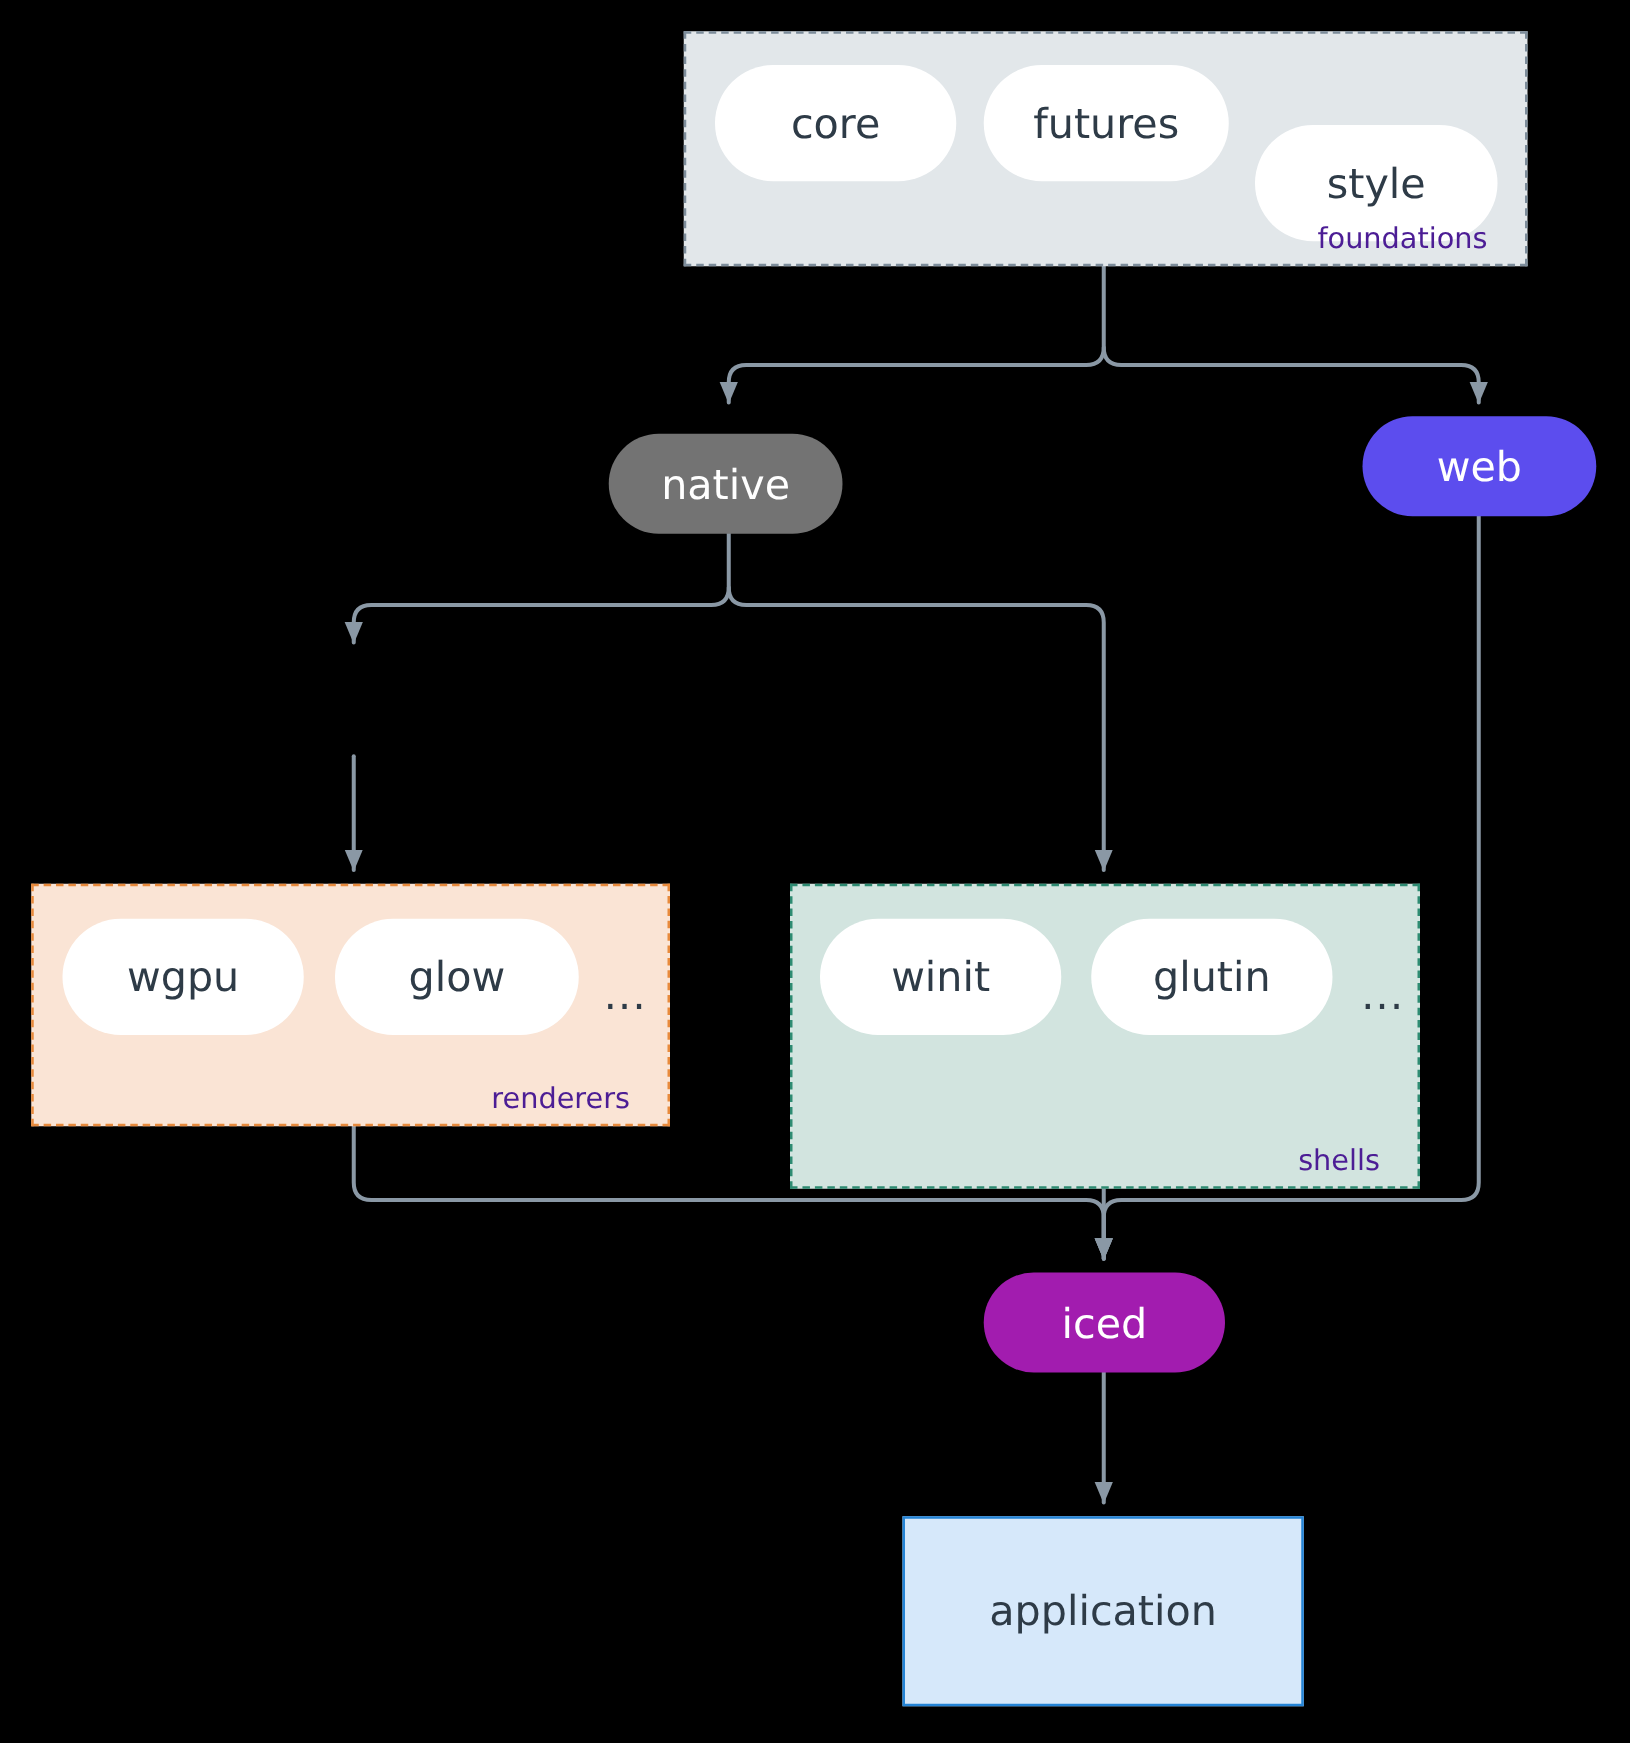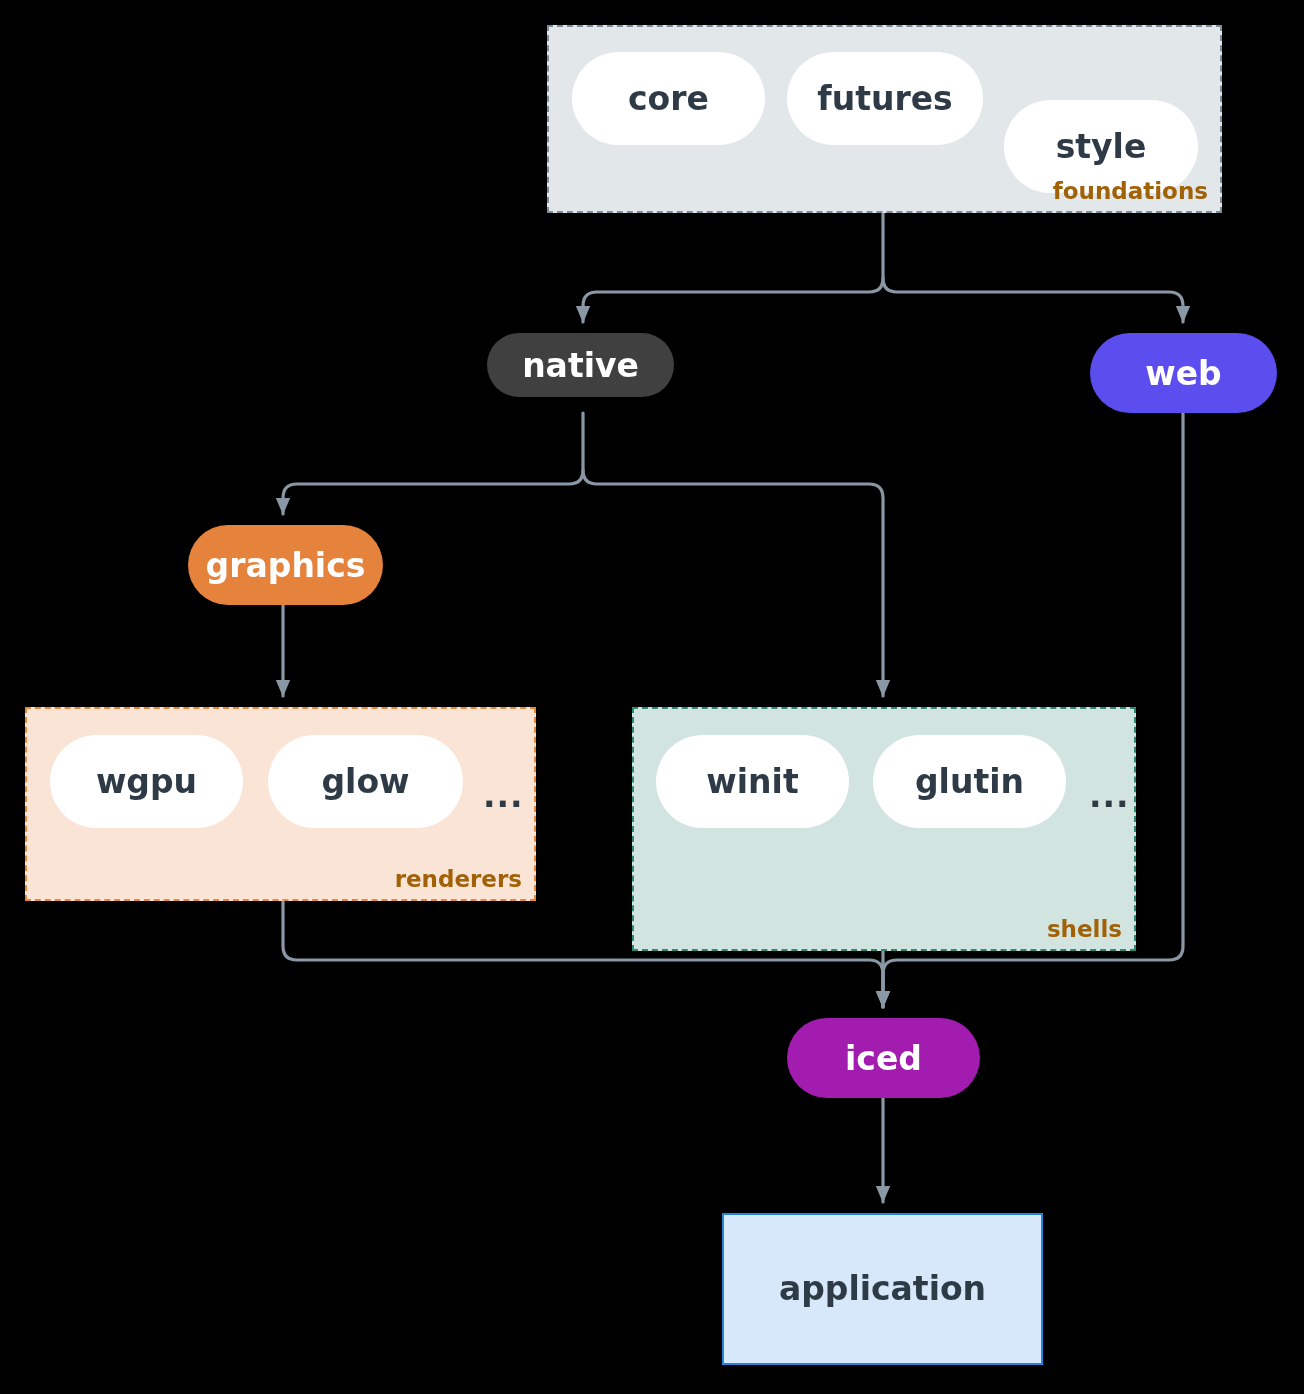--- a/index.html
+++ b/index.html
@@ -12,41 +12,40 @@
     height: 1394px;
     font-family: "DejaVu Sans", "Liberation Sans", sans-serif;
     position: relative;
     overflow: hidden;
   }
   #stage {
     position: absolute;
     left: 0; top: 0;
     width: 1304px;
     height: 1394px;
-    font-weight: bold;
   }
   #edges {
     position: absolute;
     left: 0; top: 0;
     width: 1304px;
     height: 1394px;
     pointer-events: none;
   }
 
   
   .cluster {
     position: absolute;
     box-sizing: border-box;
   }
   .cluster-label {
     position: absolute;
-    right: 12px;
+    right: 30px;
     bottom: 8px;
     font-size: 23px;
-    color: #a16207;
+    color: #4c1d95;
     line-height: 1;
     white-space: nowrap;
   }
 
   #cluster-foundations {
     left: 547px; top: 25px;
     width: 675px; height: 188px;
     background: #E2E7EA;
     border: 2px dashed #7D8D9B;
   }
@@ -102,21 +101,21 @@
   .node {
     position: absolute;
     display: flex;
     align-items: center;
     justify-content: center;
     border-radius: 44px;
     font-size: 33px;
     color: #FFFFFF;
     box-sizing: border-box;
   }
-  #node-native   { left: 487px;  top: 333px; width: 187px; height: 64px; background: #404040; }
+  #node-native   { left: 487px;  top: 347px; width: 187px; height: 80px; background: #737373; }
   #node-web      { left: 1090px; top: 333px; width: 187px; height: 80px; background: #5C4DEE; }
   #node-graphics { left: 188px;  top: 525px; width: 195px; height: 80px; background: #E5823C; }
   #node-iced     { left: 787px;  top: 1018px; width: 193px; height: 80px; background: #a21caf; }
 
   
   #node-application {
     position: absolute;
     left: 722px; top: 1213px;
     width: 321px; height: 152px;
     background: #D6E8FA;
@@ -184,21 +183,20 @@
     <div class="pill-white" id="pill-winit">winit</div>
     <div class="pill-white" id="pill-glutin">glutin</div>
     <div class="ellipsis" id="ellipsis-shells">...</div>
     <div class="cluster-label">shells</div>
   </div>
 
   <div class="node" id="node-native">native</div>
 
   <div class="node" id="node-web">web</div>
 
-  <div class="node" id="node-graphics">graphics</div>
 
   <div class="node" id="node-iced">iced</div>
 
   <div id="node-application">
     <div>
       <span>application</span>
     </div>
   </div>
 
 </div>

